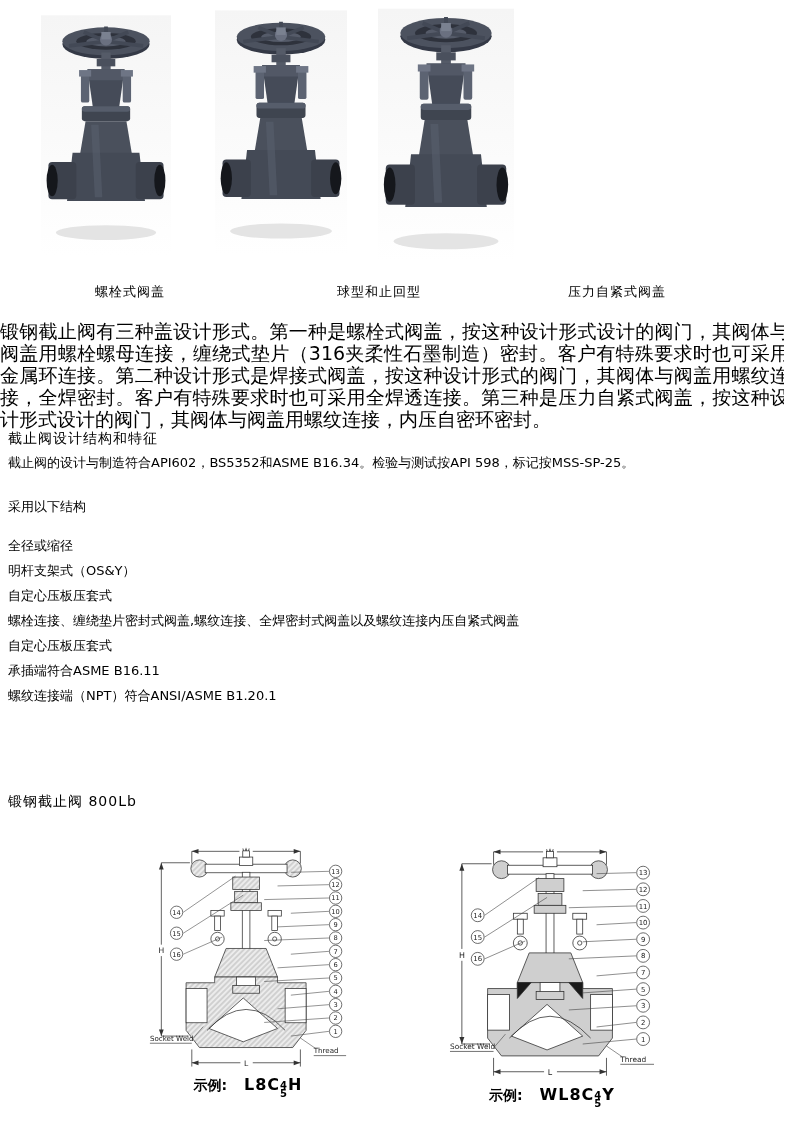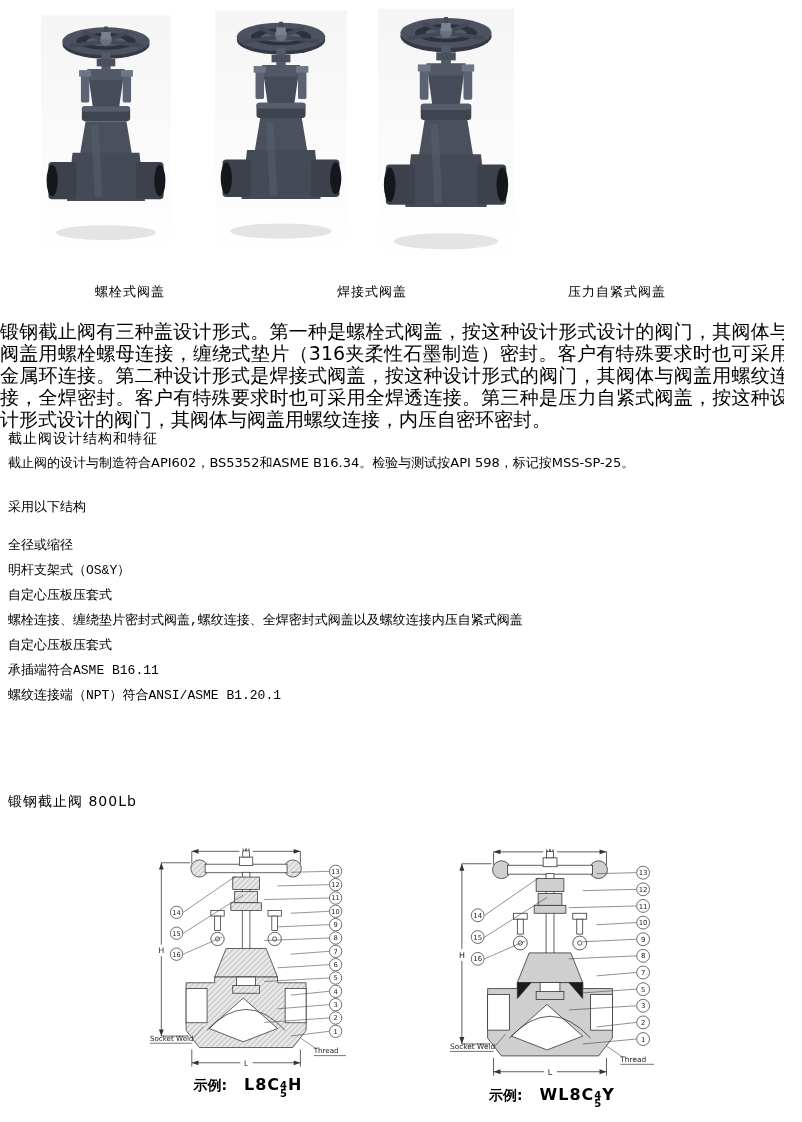--- a/index.html
+++ b/index.html
@@ -4,21 +4,21 @@
 <style>
   html,body{margin:0;padding:0;background:#fff;}
   body{font-family:"DejaVu Sans","Liberation Sans",sans-serif;color:#000;}
   .page{position:relative;width:784px;height:1122px;background:#fff;overflow:hidden;}
   .photo{position:absolute;}
   .caption{position:absolute;font-size:13px;letter-spacing:1px;}
   .intro{position:absolute;left:0;width:789px;font-size:19px;line-height:22px;text-align:justify;}
   .h-bold{position:absolute;left:8px;font-size:14px;font-weight:normal;letter-spacing:1px;}
   .line{position:absolute;left:8px;font-size:13px;}
   .features{position:absolute;left:8px;font-size:13px;line-height:25px;}
-  .features div{white-space:nowrap;font-family:Liberation Mono, monospace;}
+  .features div{white-space:nowrap;}
   .diagram{position:absolute;}
   .dsvg{display:block;width:100%;}
   .dcap{text-align:center;font-weight:bold;font-size:14px;margin-top:1px;white-space:nowrap;}
   .dcap .code{font-size:16px;margin-left:12px;letter-spacing:1px;text-align:right;}
   .frac{display:inline-flex;flex-direction:column;align-items:center;line-height:0.8;font-size:10px;vertical-align:1px;}
   svg text{font-family:"DejaVu Sans","Liberation Sans",sans-serif;fill:#222;}
 </style>
 </head>
 <body>
 
@@ -71,21 +71,21 @@
   <svg class="photo" style="left:215px;top:6px;width:132px;height:254px" viewBox="0 0 140 260">
     <rect width="140" height="260" fill="url(#photoBg)"></rect>
     <use href="#valveSym"></use>
   </svg>
   <svg class="photo" style="left:378px;top:8px;width:136px;height:254px" viewBox="0 0 140 260">
     <rect width="140" height="260" fill="url(#photoBg)"></rect>
     <use href="#valveSym" transform="translate(0,-4) scale(1,1.04)"></use>
   </svg>
 
   <div class="caption" style="left:95px;top:283px">螺栓式阀盖</div>
-  <div class="caption" style="left:337px;top:283px">焊接式阀盖</div>
+  <div class="caption" style="left:337px;top:283px">球型和止回型</div>
   <div class="caption" style="left:568px;top:283px">压力自紧式阀盖</div>
 
   <div class="intro" style="top:320px">锻钢截止阀有三种盖设计形式。第一种是螺栓式阀盖，按这种设计形式设计的阀门，其阀体与阀盖用螺栓螺母连接，缠绕式垫片（316夹柔性石墨制造）密封。客户有特殊要求时也可采用金属环连接。第二种设计形式是焊接式阀盖，按这种设计形式的阀门，其阀体与阀盖用螺纹连接，全焊密封。客户有特殊要求时也可采用全焊透连接。第三种是压力自紧式阀盖，按这种设计形式设计的阀门，其阀体与阀盖用螺纹连接，内压自密环密封。</div>
 
   <div class="h-bold" style="top:430px">截止阀设计结构和特征</div>
   <div class="line" style="top:454px">截止阀的设计与制造符合API602，BS5352和ASME B16.34。检验与测试按API 598，标记按MSS-SP-25。</div>
   <div class="line" style="top:498px">采用以下结构</div>
 
   <div class="features" style="top:533px">
     <div>全径或缩径</div>

